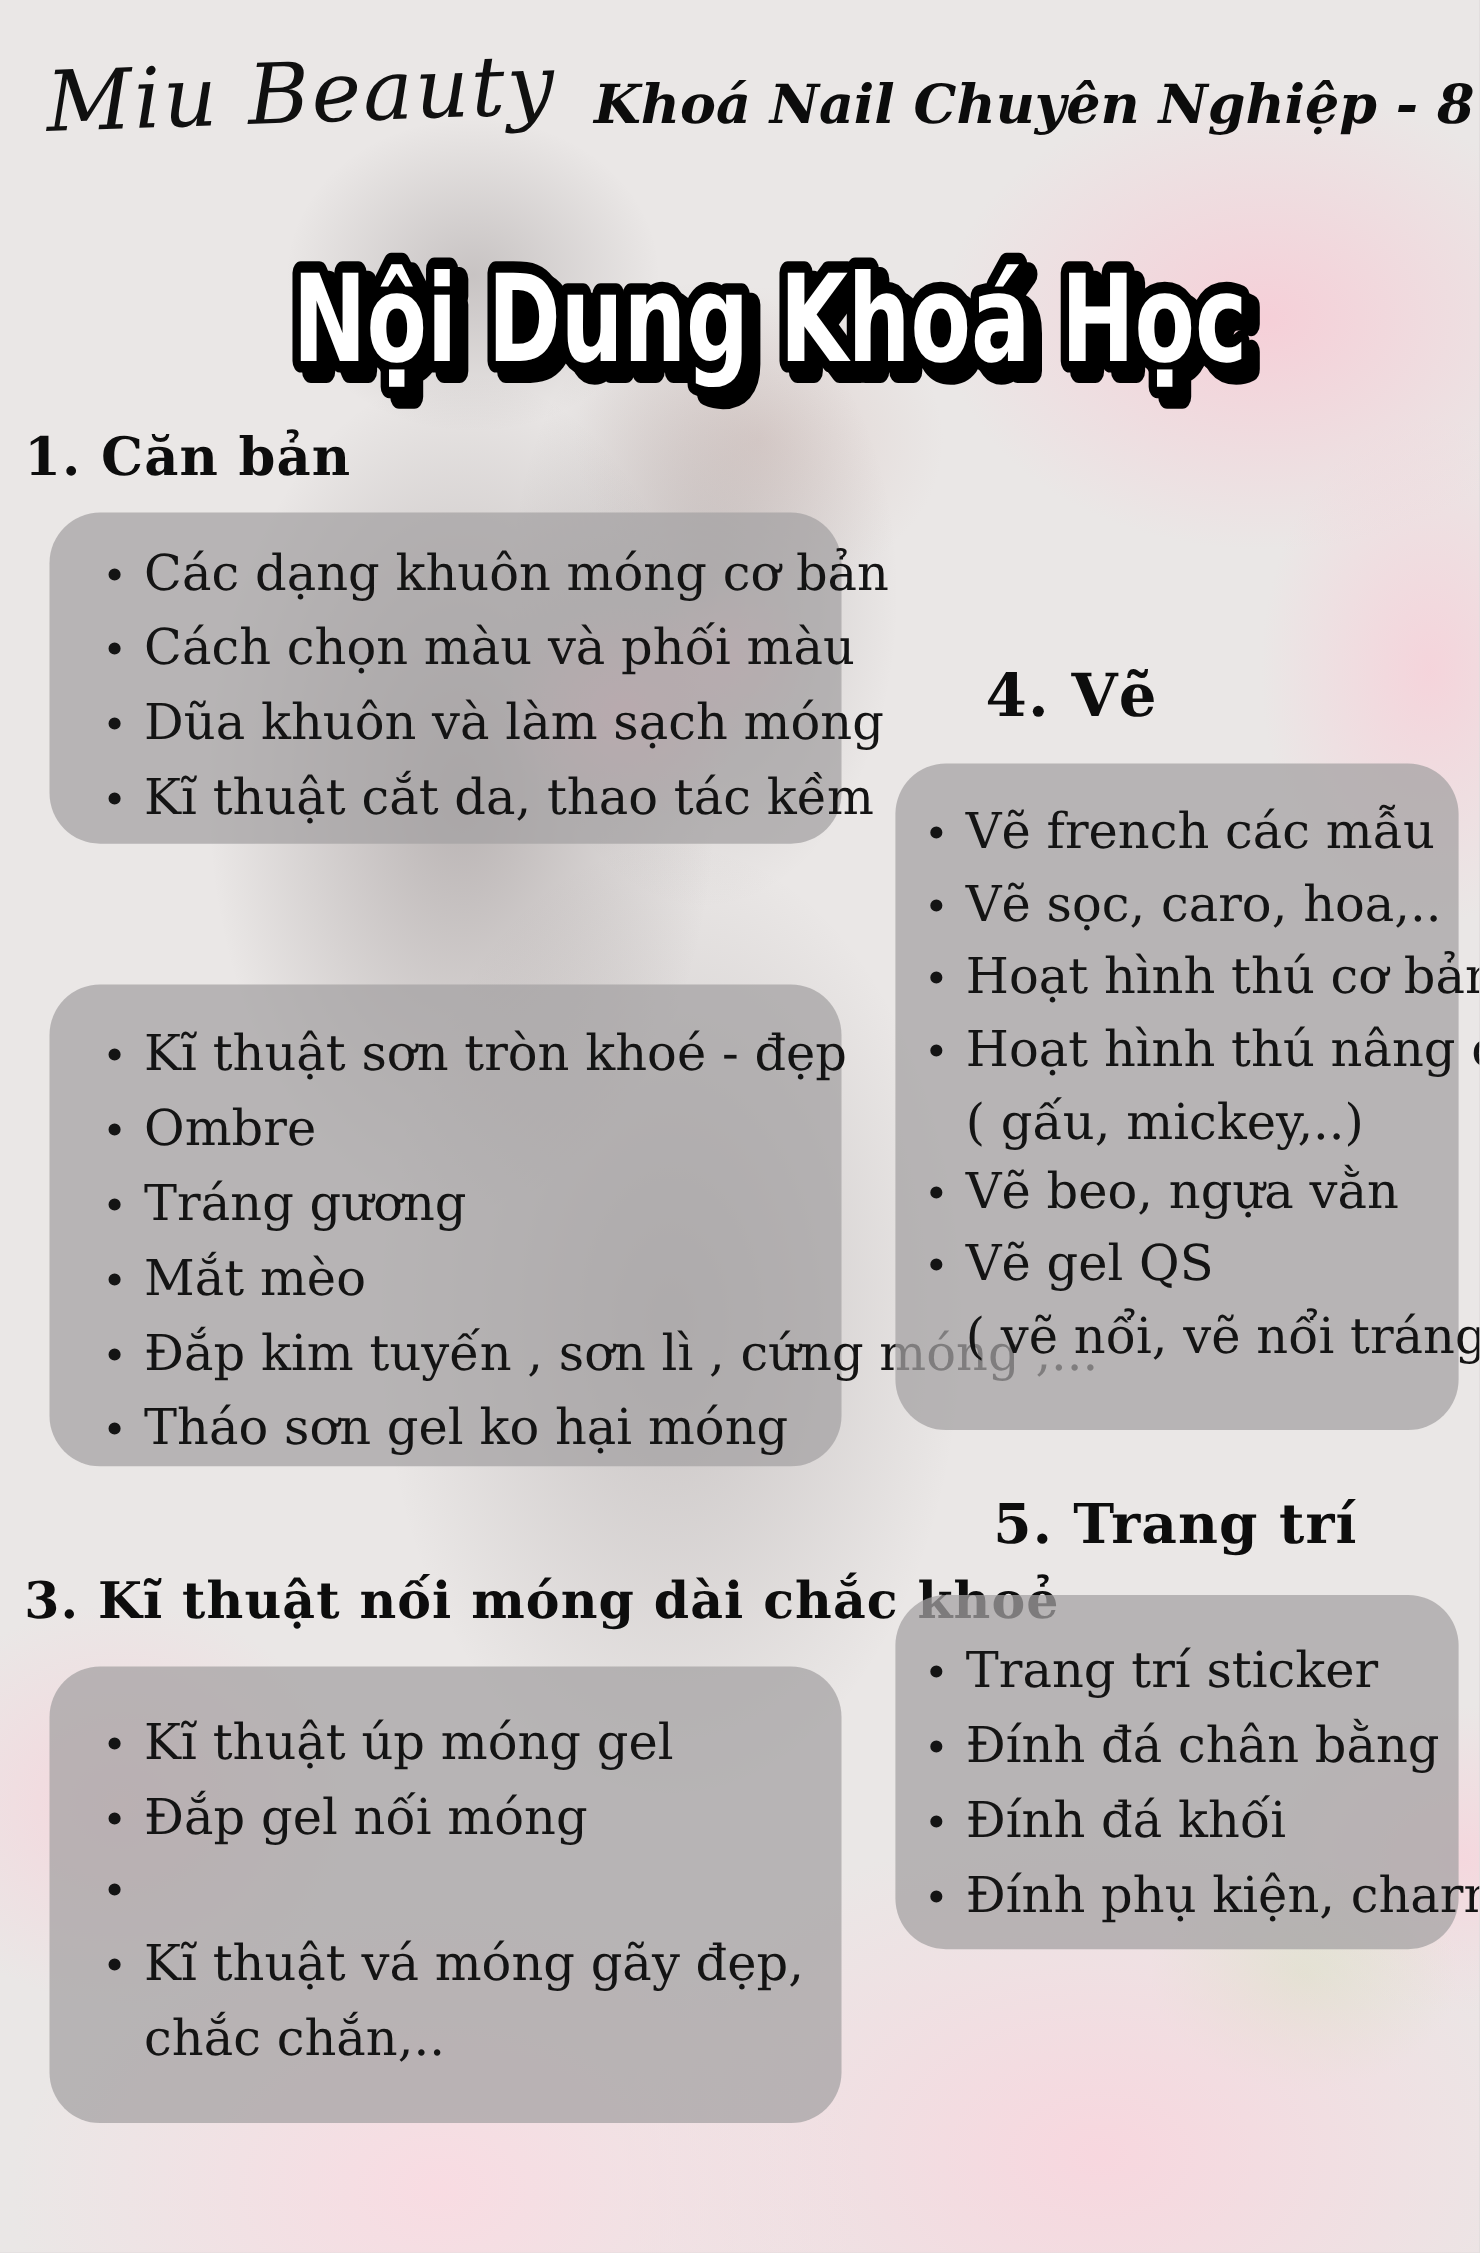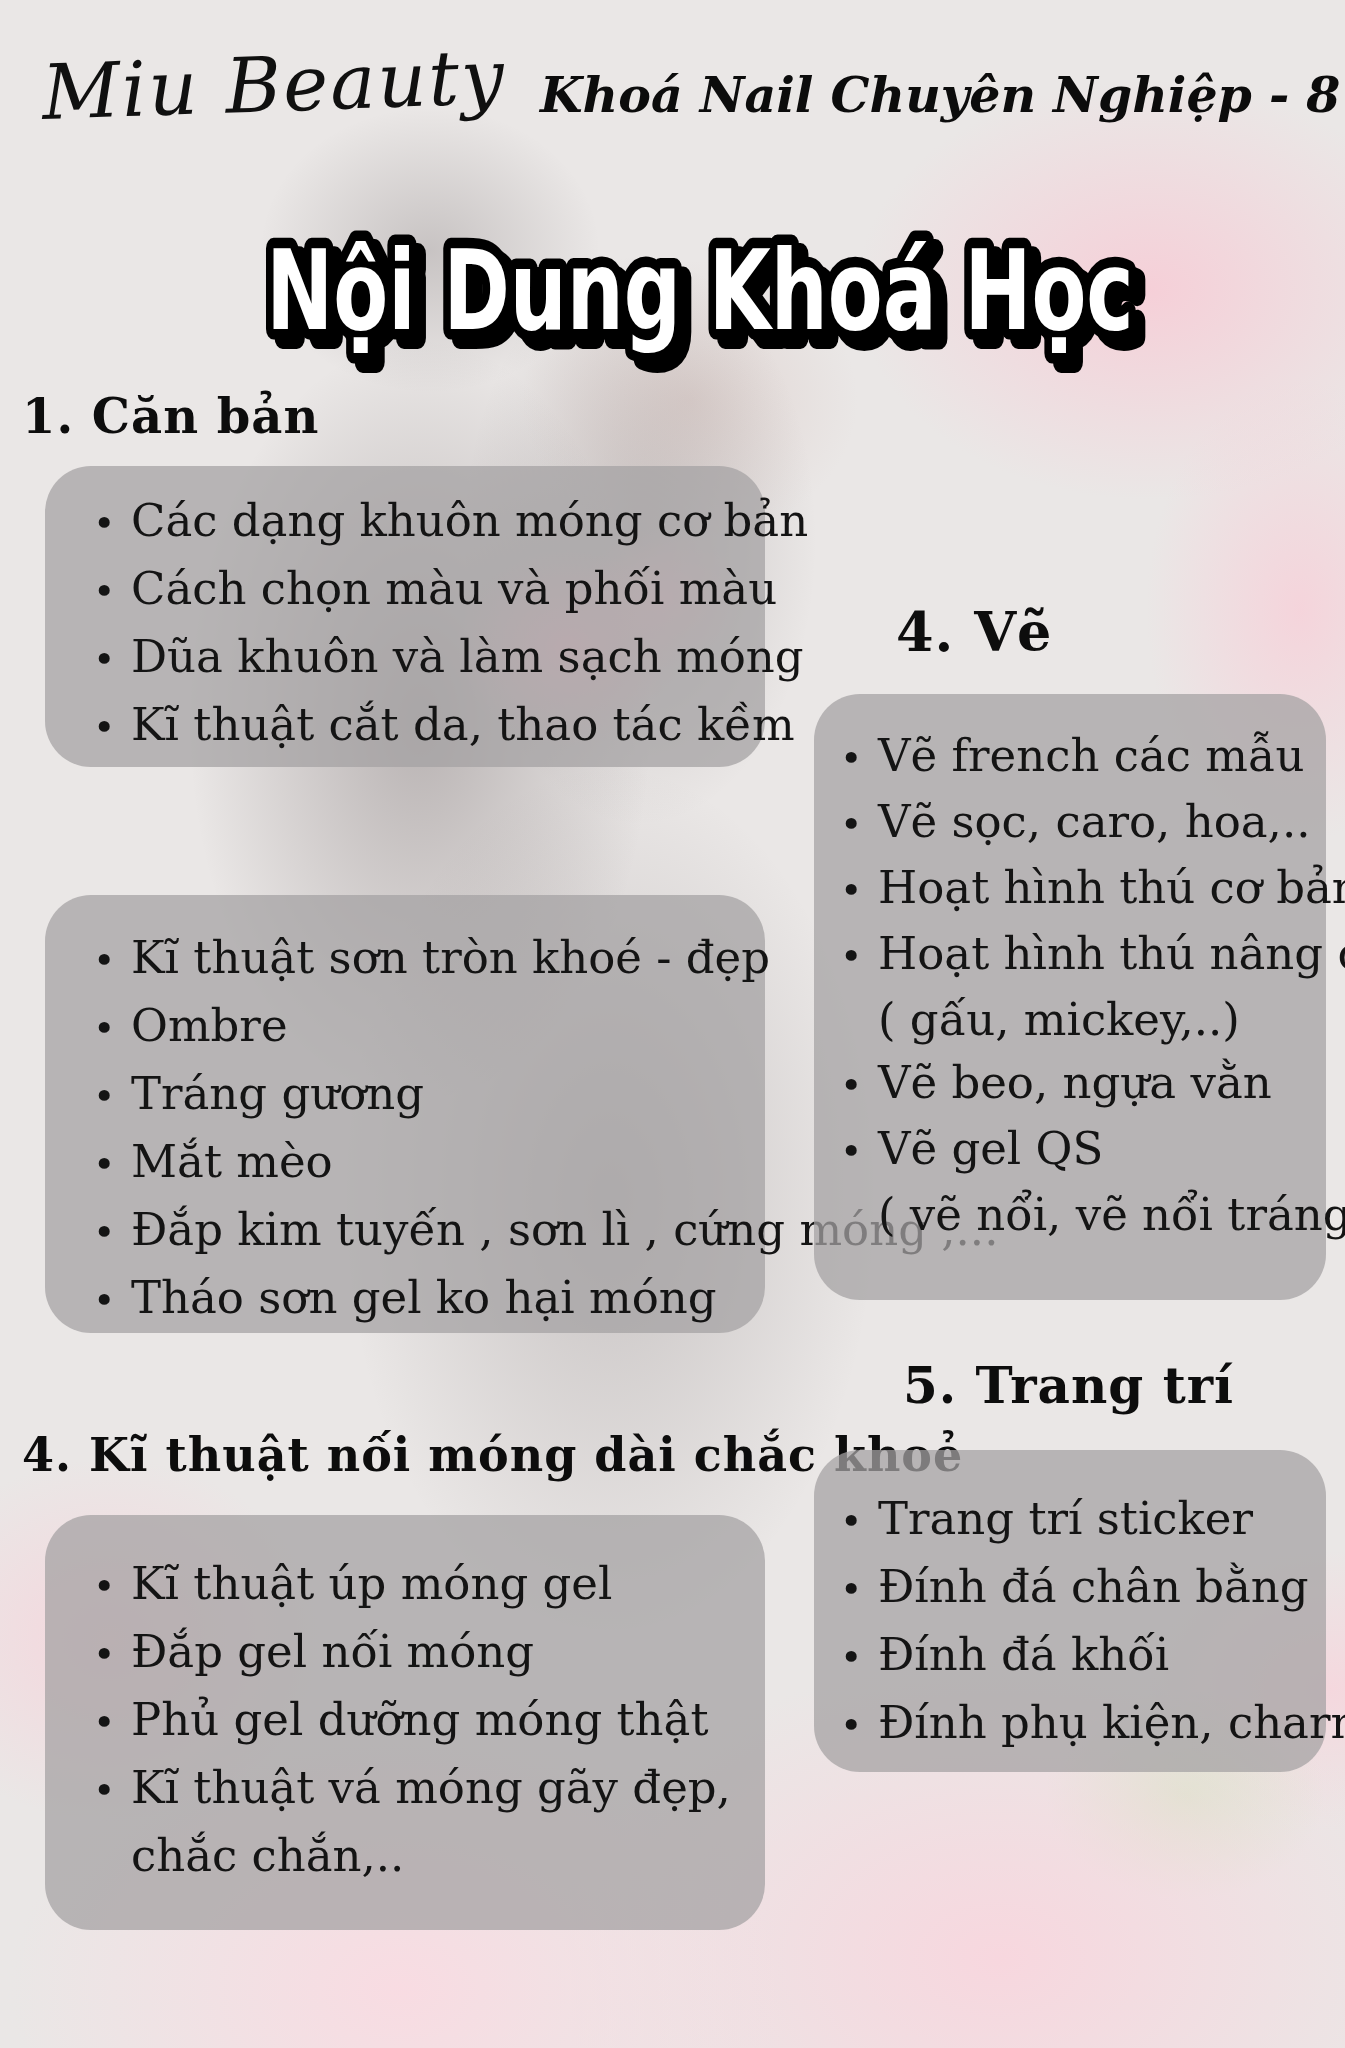--- a/index.html
+++ b/index.html
@@ -140,34 +140,33 @@
     <div class="row">
       <span class="bullet">•</span>
       <span class="txt">Đắp kim tuyến , sơn lì , cứng móng ,...</span>
     </div>
     <div class="row">
       <span class="bullet">•</span>
       <span class="txt">Tháo sơn gel ko hại móng</span>
     </div>
   </div>
 
-  <div class="sec-heading" id="h3" style="left:22px;top:1428px;">4.  Kĩ thuật nối móng dài chắc khoẻ</div>
+  <div class="sec-heading" id="h3" style="left:22px;top:1428px;">3.  Kĩ thuật nối móng dài chắc khoẻ</div>
 
   <div class="panel" id="panel3">
     <div class="row">
       <span class="bullet">•</span>
       <span class="txt">Kĩ thuật úp móng gel</span>
     </div>
     <div class="row">
       <span class="bullet">•</span>
       <span class="txt">Đắp gel nối móng</span>
     </div>
     <div class="row">
       <span class="bullet">•</span>
-      <span class="txt">Phủ gel dưỡng móng thật</span>
     </div>
     <div class="row">
       <span class="bullet">•</span>
       <span class="txt">Kĩ thuật vá móng gãy đẹp,</span>
     </div>
     <div class="row">
       <span class="bullet"></span>
       <span class="txt">chắc chắn,..</span>
     </div>
   </div>

